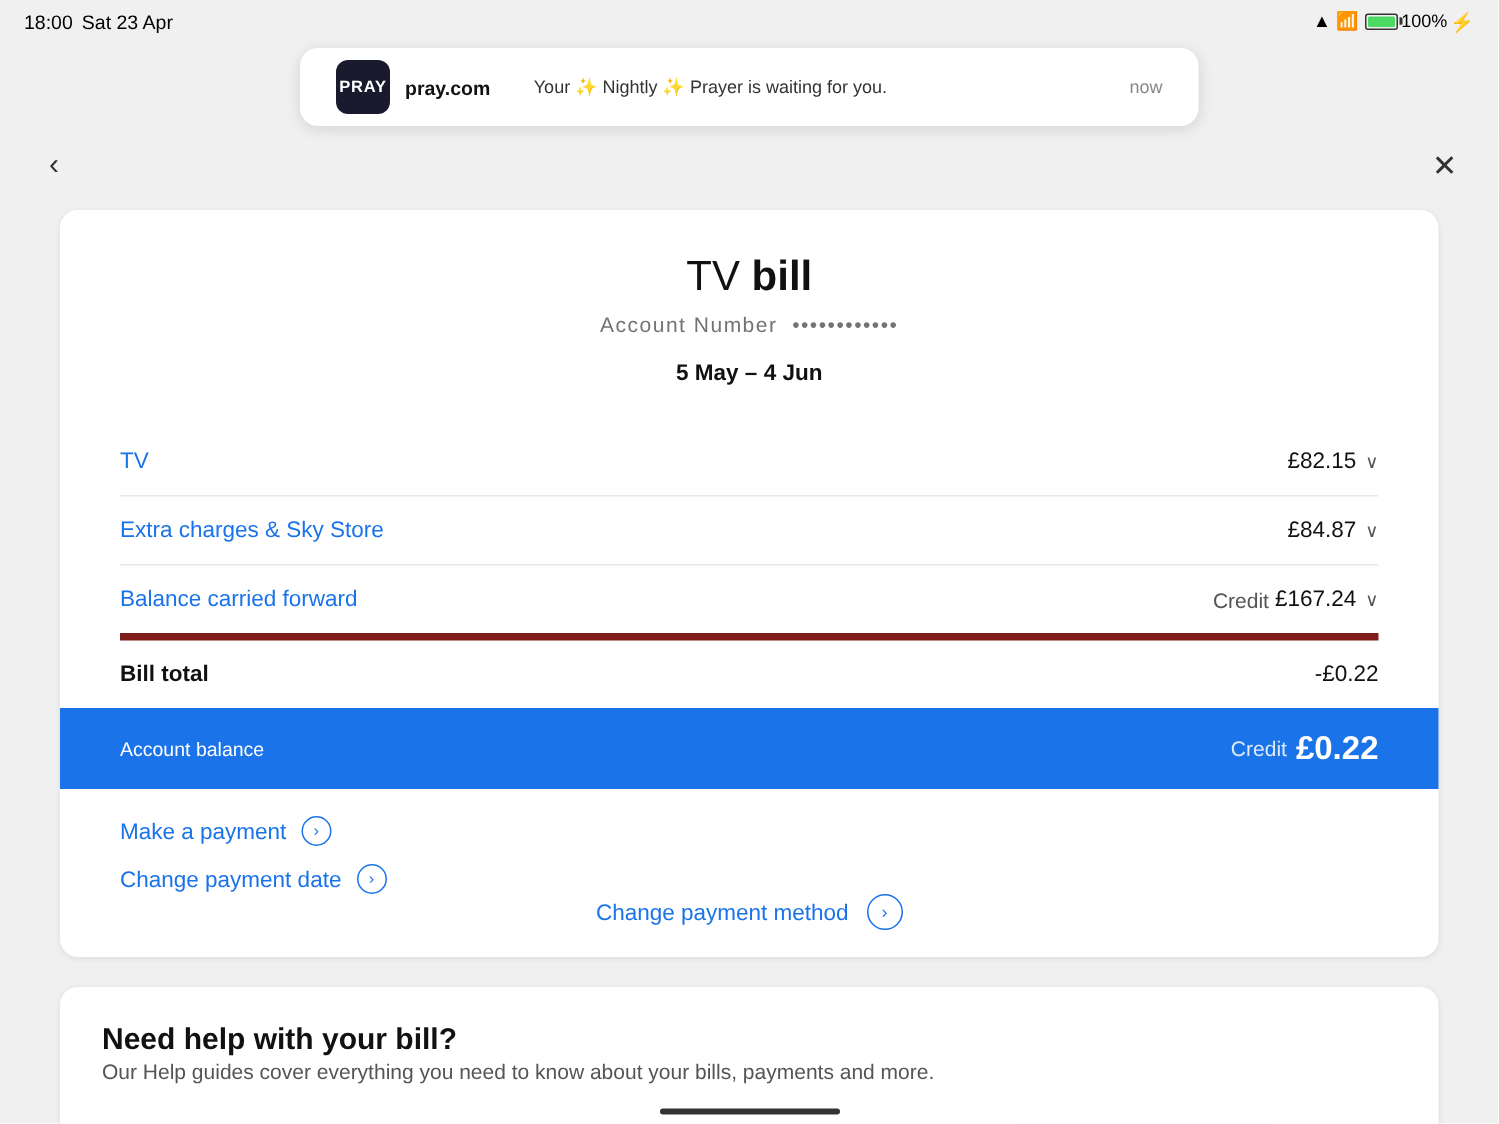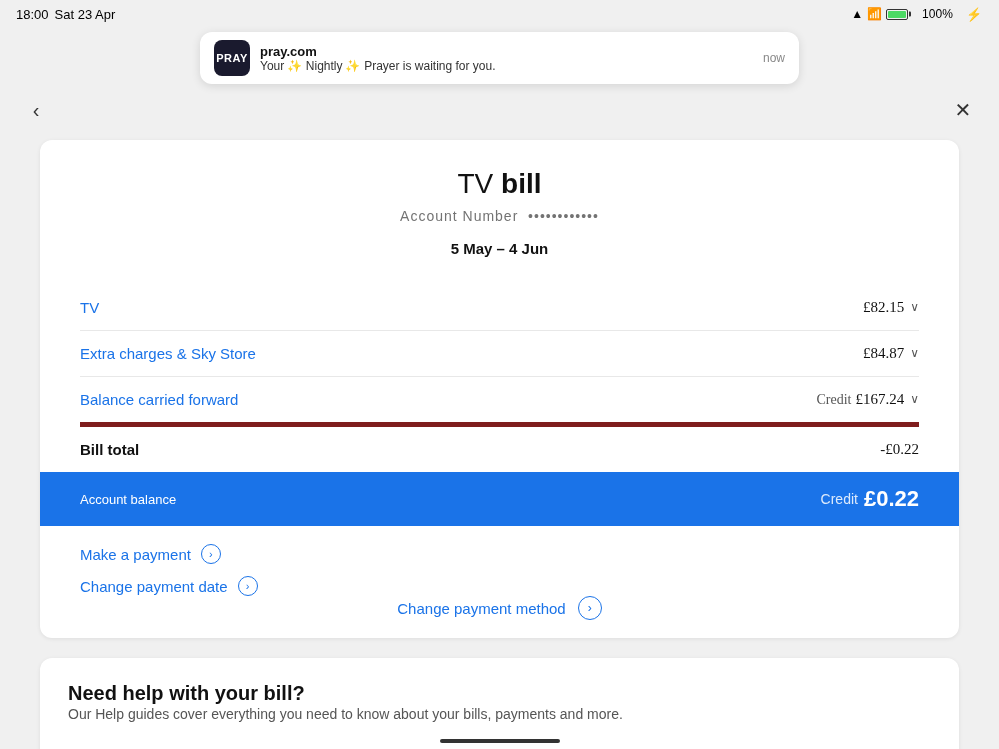--- a/index.html
+++ b/index.html
@@ -18,52 +18,52 @@
       align-items: center;
       justify-content: space-between;
       padding: 4px 16px;
       background: #f0f0f0;
       height: 28px;
       font-size: 13px;
       font-weight: 500;
     }
     .status-left { display: flex; align-items: center; gap: 6px; }
     .status-right { display: flex; align-items: center; gap: 4px; font-size: 12px; }
-    .battery-container { display: flex; align-items: center; gap: 14px; }
+    .battery-container { display: flex; align-items: center; gap: 2px; }
     .battery-icon {
       width: 22px; height: 11px; border: 1.5px solid #333;
       border-radius: 2px; position: relative; display: flex; align-items: center; padding: 1px;
     }
     .battery-icon::after {
       content: ''; position: absolute; right: -4px; top: 50%; transform: translateY(-50%);
       width: 2px; height: 5px; background: #333; border-radius: 0 1px 1px 0;
     }
     .battery-fill {
       width: 100%; height: 100%; background: #4cd964; border-radius: 1px;
     }
 
     
     .notification-banner {
       display: flex;
       align-items: center;
       justify-content: space-between;
       background: white;
       border-radius: 12px;
       margin: 4px 200px;
-      padding: 8px 14px;
+      padding: 8px 24px;
       box-shadow: 0 2px 10px rgba(0,0,0,0.12);
       position: relative;
     }
     .notif-left { display: flex; align-items: center; gap: 10px; }
     .notif-icon {
       width: 36px; height: 36px; background: #1a1a2e; border-radius: 8px;
       display: flex; align-items: center; justify-content: center;
       color: white; font-size: 11px; font-weight: 700; letter-spacing: 0.5px;
     }
-    .notif-content { display: flex; flex-direction: column; }
+    .notif-content { display: flex; flex-direction: row; gap: 29px; }
     .notif-title { font-size: 13px; font-weight: 600; color: #111; }
     .notif-subtitle { font-size: 12px; color: #333; }
     .notif-time { font-size: 12px; color: #888; }
 
     
     .nav-bar {
       display: flex;
       align-items: center;
       justify-content: space-between;
       padding: 6px 20px;
@@ -154,21 +154,20 @@
     .line-item-label {
       font-size: 15px;
       color: #1a73e8;
       cursor: pointer;
     }
     .line-item-label.dark { color: #111; font-weight: 600; }
     .line-item-right {
       display: flex;
       align-items: center;
       gap: 4px;
-      font-family: Liberation Serif, serif;
     }
     .line-item-prefix { font-size: 14px; color: #555; }
     .line-item-value { font-size: 15px; color: #111; }
     .chevron-down {
       color: #555;
       font-size: 12px;
       margin-left: 2px;
     }
 
     

